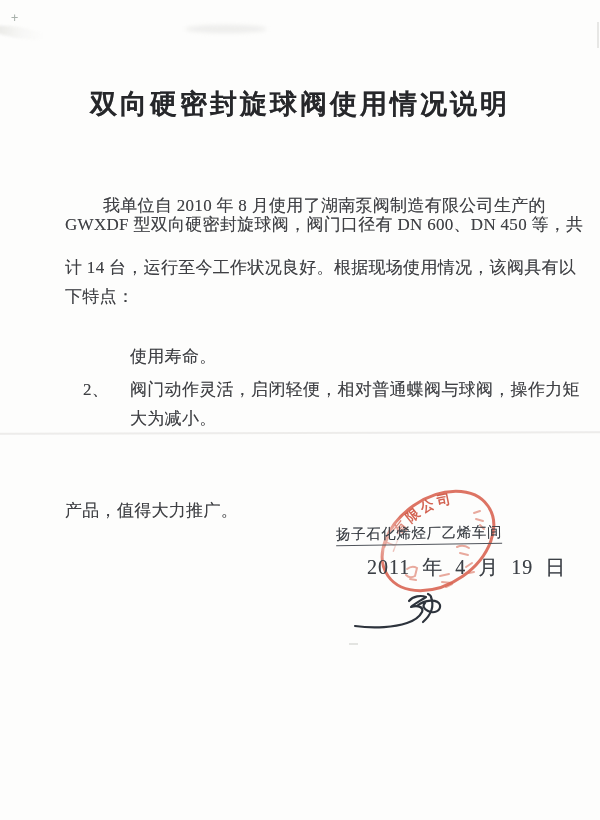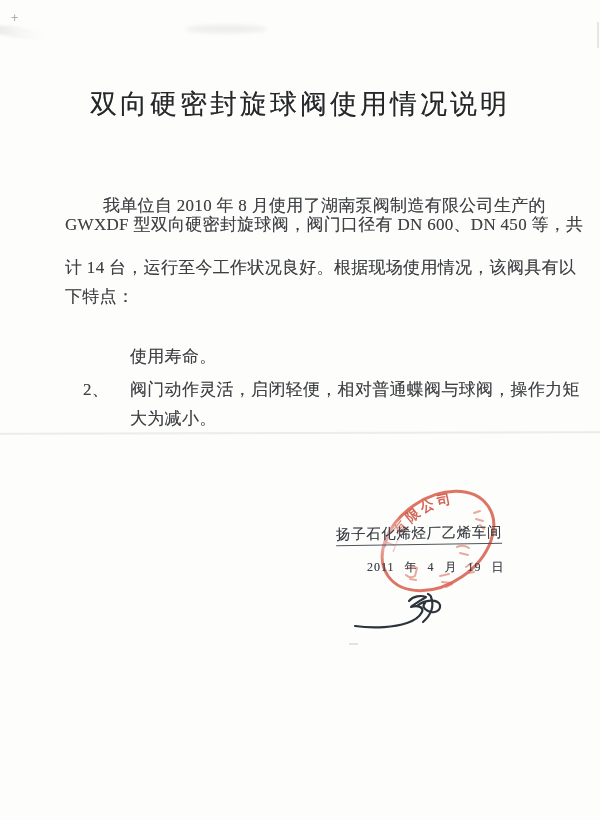--- a/index.html
+++ b/index.html
@@ -41,21 +41,21 @@
   }
   .sig-dash {
     position: absolute; left: 349px; top: 643px; width: 9px; height: 2px;
     background: rgba(205,207,203,0.55); filter: blur(0.5px);
   }
 
   
   .doc-title {
     position: absolute; left: 0; top: 87px; width: 600px;
     text-align: center;
-    font-size: 27px; font-weight: normal; letter-spacing: 3px;
+    font-size: 27px; font-weight: bold; letter-spacing: 3px;
     color: #26272a; line-height: 34px;
     text-shadow: 0 0 0.5px rgba(40,40,44,0.5);
   }
   .line {
     position: absolute;
     font-size: 17px; line-height: 24px;
     color: #3f4044; letter-spacing: 0.3px;
     white-space: nowrap;
     text-shadow: 0 0 0.4px rgba(63,64,68,0.45);
     margin-top: 36px;
@@ -78,21 +78,21 @@
     font-size: 14.5px; line-height: 20px; letter-spacing: 0.6px;
     color: #3c4046;
     border-bottom: 1px solid #50545b;
     padding-bottom: 1px;
     transform: rotate(-0.8deg);
     white-space: nowrap; z-index: 5;
     text-shadow: 0 0 0.4px rgba(60,64,70,0.45);
   }
   .sign-date {
     position: absolute; left: 367px; top: 556px;
-    font-size: 12px; line-height: 22px; word-spacing: 6px; letter-spacing: 1px;
+    font-size: 20px; line-height: 22px; word-spacing: 6px; letter-spacing: 1px;
     color: #3c4046; white-space: nowrap; z-index: 5;
     text-shadow: 0 0 0.4px rgba(60,64,70,0.45);
   }
 
   
   .seal-svg { position: absolute; left: 370px; top: 483px; z-index: 2; }
   .seal-fade {
     position: absolute; left: 372px; top: 516px; width: 52px; height: 56px;
     background: radial-gradient(closest-side, rgba(253,253,252,0.85), rgba(253,253,252,0));
     z-index: 3;
@@ -119,20 +119,21 @@
   <div class="line l4">下特点：</div>
 
   <div class="line l6">使用寿命。</div>
 
   <div class="line l7">
     <span class="num">2、</span><span>阀门动作灵活，启闭轻便，相对普通蝶阀与球阀，操作力矩</span>
   </div>
   <div class="line l8">大为减小。</div>
 
 
+  <div class="line l11">产品，值得大力推广。</div>
 
   <svg class="seal-svg" width="140" height="118" viewBox="0 0 140 118">
     <g transform="rotate(-35 68 58)">
       <ellipse cx="68" cy="58" rx="61" ry="43" fill="none" stroke="#d5513d" stroke-width="3" opacity="0.8"></ellipse>
       <path id="seal-arc" d="M 19,58 A 49,31 0 0 1 117,58" fill="none"></path>
       <text font-size="13.5" fill="#cf5340" opacity="0.9" letter-spacing="3" font-weight="bold">
         <textPath href="#seal-arc" startOffset="14%">工有限公司</textPath>
       </text>
     </g>
 

